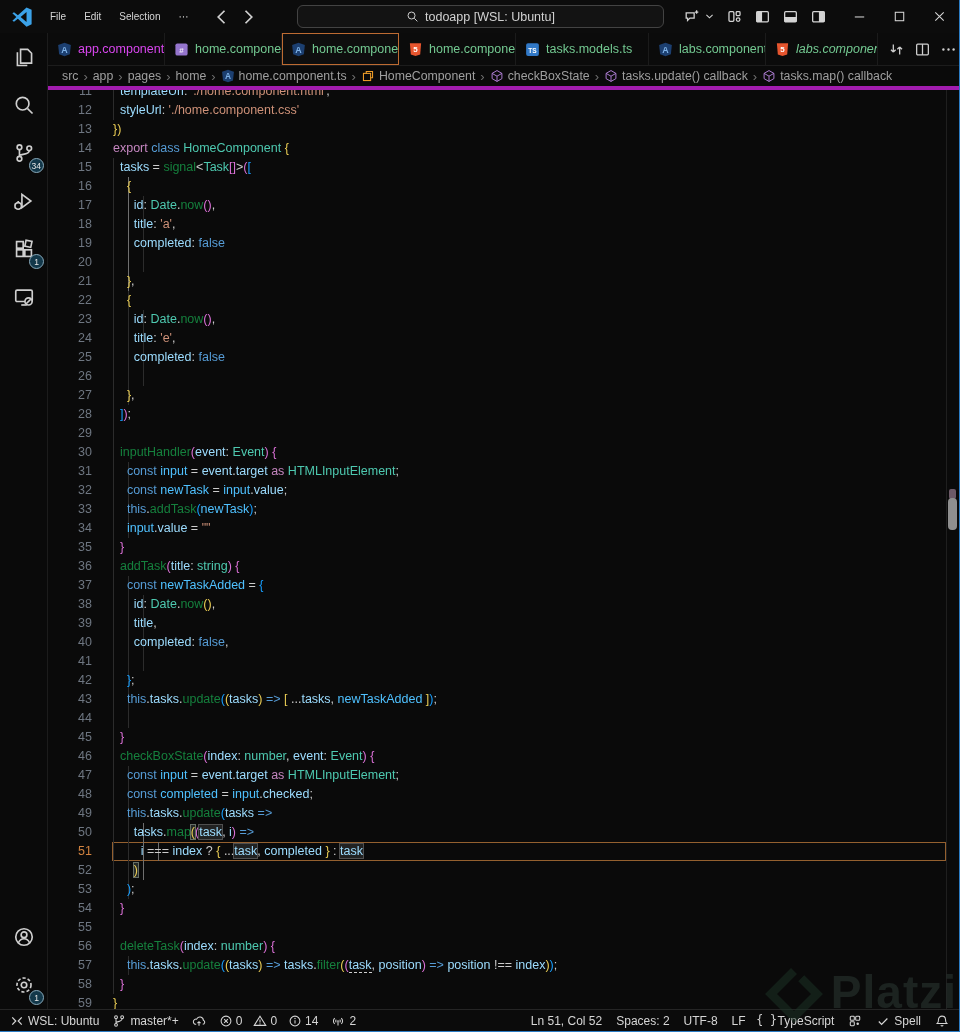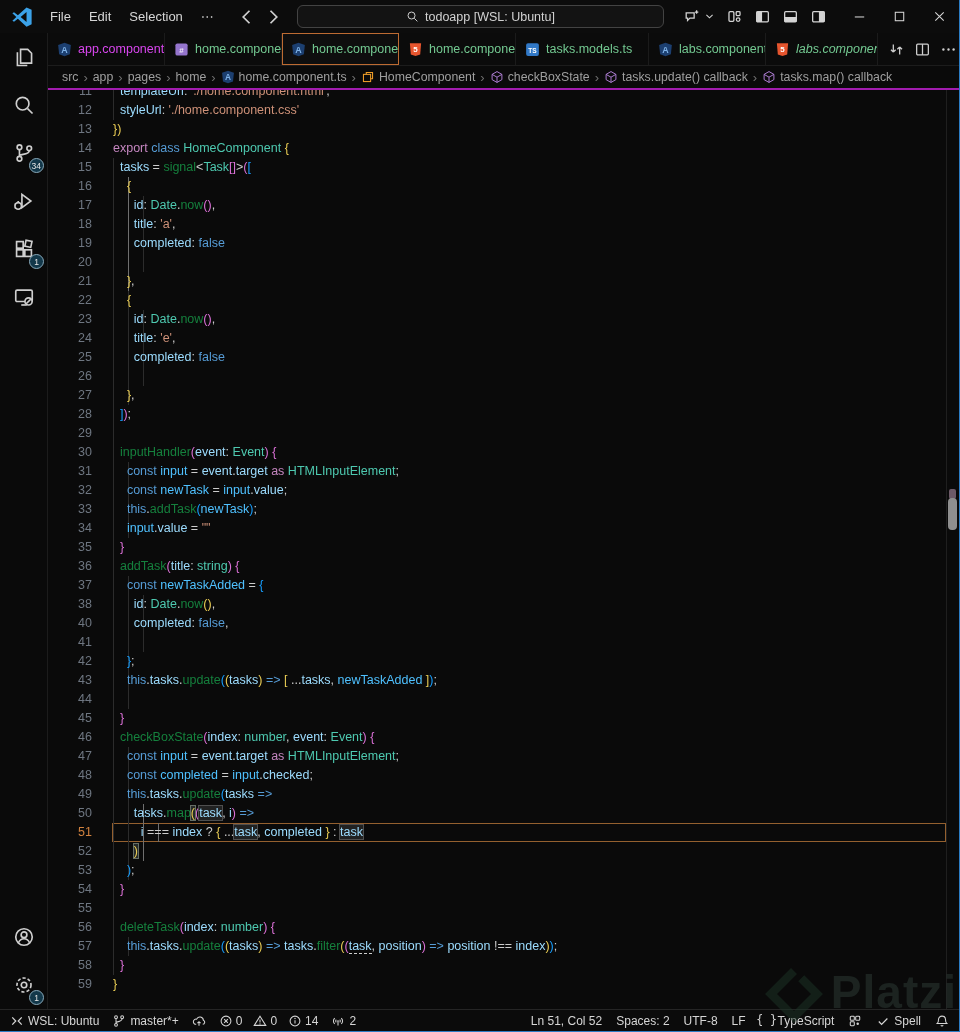--- a/index.html
+++ b/index.html
@@ -4,21 +4,21 @@
 <style>
   * { box-sizing: border-box; margin: 0; padding: 0; }
   html,body { width:960px; height:1032px; background:#000; overflow:hidden;
               font-family:"Liberation Sans", sans-serif; }
   .win { position:relative; width:960px; height:1032px; background:#0a0a0a;
          border-right:1px solid #2b7cc4; border-bottom:1px solid #2b7cc4; overflow:hidden; }
 
   
   .titlebar { position:relative; height:33px; background:#0c0c0c; display:flex; align-items:center; }
   .logo { width:22px; height:22px; margin:0 8px 0 11px; display:flex; align-items:center; justify-content:center; }
-  .menu-item { color:#d6d6d6; font-size:13px; padding:0 9px; line-height:33px; cursor:default; }
+  .menu-item { color:#d6d6d6; font-size:10px; padding:0 9px; line-height:33px; cursor:default; }
   .nav-arrows { display:flex; gap:6px; margin-left:14px; color:#d0d0d0; }
   .nav-arrows .ico { width:20px; height:20px; }
   .cmdcenter { position:absolute; left:297px; top:5px; width:367px; height:23px;
                border:1px solid #434343; border-radius:6px; background:#131313;
                display:flex; align-items:center; justify-content:center; gap:6px;
                color:#d2d2d2; font-size:12.5px; }
   .tb-actions { position:absolute; right:132px; display:flex; align-items:center; gap:11px; color:#d4d4d4; }
   .tb-actions .ico { width:17px; height:17px; }
   .chev { width:11px !important; height:11px !important; margin-left:-7px; }
   .win-controls { position:absolute; right:0; top:0; display:flex; height:33px; }
@@ -39,21 +39,21 @@
   .main { position:absolute; left:48px; top:33px; right:0; bottom:22px; display:flex; flex-direction:column; background:#0a0a0a; }
   .tabbar { height:33px; display:flex; background:#0b0b0b; border-bottom:1px solid #1c1c1c; }
   .tab { flex:none; display:flex; align-items:center; gap:6px; padding:0 9px;
          border-right:1px solid #1b1b1b; font-size:12.5px; overflow:hidden; white-space:nowrap; position:relative; }
   .tab.active { outline:1px solid #bd6b32; outline-offset:-1px; background:#0e0e0e; }
   .fic { width:15px; height:15px; flex:none; }
   .tab-actions { margin-left:auto; display:flex; align-items:center; gap:9px; padding:0 10px; color:#cfcfcf; }
   .tab-actions .ico { width:17px; height:17px; }
 
   .breadcrumb { height:24px; display:flex; align-items:center; padding-left:14px; gap:4px;
-                font-size:12.3px; color:#9f9f9f; border-bottom:2px solid #a21caf; white-space:nowrap; overflow:hidden; }
+                font-size:12.3px; color:#9f9f9f; border-bottom:4px solid #a21caf; white-space:nowrap; overflow:hidden; }
   .bc-item { display:flex; align-items:center; gap:4px; }
   .bc-sep { color:#6f6f6f; font-size:13px; padding:0 1px; }
   .bic { width:14px; height:14px; }
 
   
   .editor { position:relative; flex:1; overflow:hidden; background:#0a0a0a; }
   .lines { position:absolute; top:-8px; left:0; right:0;
            font-family:Liberation Sans, sans-serif; font-size:12.5px; line-height:19px; }
   .row { position:relative; height:19px; white-space:pre; }
   .gut { position:absolute; left:0; width:44px; text-align:right; color:#6e7681; }
@@ -454,20 +454,21 @@
           <div class="row"><span class="gl" style="left:65px"></span><span class="gut">29</span><span class="code"></span></div>
           <div class="row"><span class="gl" style="left:65px"></span><span class="gut">30</span><span class="code">  <span class="c-f">inputHandler</span><span class="c-b2">(</span><span class="c-v">event</span><span class="c-p">: </span><span class="c-t">Event</span><span class="c-b2">)</span><span class="c-p"> </span><span class="c-b2">{</span></span></div>
           <div class="row"><span class="gl" style="left:65px"></span><span class="gl" style="left:80.06px"></span><span class="gut">31</span><span class="code">    <span class="c-s">const</span><span class="c-p"> </span><span class="c-c">input</span><span class="c-p"> = </span><span class="c-v">event</span><span class="c-p">.</span><span class="c-v">target</span><span class="c-p"> </span><span class="c-k">as</span><span class="c-p"> </span><span class="c-t">HTMLInputElement</span><span class="c-p">;</span></span></div>
           <div class="row"><span class="gl" style="left:65px"></span><span class="gl" style="left:80.06px"></span><span class="gut">32</span><span class="code">    <span class="c-s">const</span><span class="c-p"> </span><span class="c-c">newTask</span><span class="c-p"> = </span><span class="c-c">input</span><span class="c-p">.</span><span class="c-v">value</span><span class="c-p">;</span></span></div>
           <div class="row"><span class="gl" style="left:65px"></span><span class="gl" style="left:80.06px"></span><span class="gut">33</span><span class="code">    <span class="c-s">this</span><span class="c-p">.</span><span class="c-f">addTask</span><span class="c-b3">(</span><span class="c-c">newTask</span><span class="c-b3">)</span><span class="c-p">;</span></span></div>
           <div class="row"><span class="gl" style="left:65px"></span><span class="gl" style="left:80.06px"></span><span class="gut">34</span><span class="code">    <span class="c-c">input</span><span class="c-p">.</span><span class="c-v">value</span><span class="c-p"> = </span><span class="c-r">""</span></span></div>
           <div class="row"><span class="gl" style="left:65px"></span><span class="gut">35</span><span class="code">  <span class="c-b2">}</span></span></div>
           <div class="row"><span class="gl" style="left:65px"></span><span class="gut">36</span><span class="code">  <span class="c-f">addTask</span><span class="c-b2">(</span><span class="c-v">title</span><span class="c-p">: </span><span class="c-t">string</span><span class="c-b2">)</span><span class="c-p"> </span><span class="c-b2">{</span></span></div>
           <div class="row"><span class="gl" style="left:65px"></span><span class="gl" style="left:80.06px"></span><span class="gut">37</span><span class="code">    <span class="c-s">const</span><span class="c-p"> </span><span class="c-c">newTaskAdded</span><span class="c-p"> = </span><span class="c-b3">{</span></span></div>
           <div class="row"><span class="gl" style="left:65px"></span><span class="gl" style="left:80.06px"></span><span class="gl" style="left:95.12px"></span><span class="gut">38</span><span class="code">      <span class="c-v">id</span><span class="c-p">: </span><span class="c-t">Date</span><span class="c-p">.</span><span class="c-f">now</span><span class="c-b1">()</span><span class="c-p">,</span></span></div>
+          <div class="row"><span class="gl" style="left:65px"></span><span class="gl" style="left:80.06px"></span><span class="gl" style="left:95.12px"></span><span class="gut">39</span><span class="code">      <span class="c-v">title</span><span class="c-p">,</span></span></div>
           <div class="row"><span class="gl" style="left:65px"></span><span class="gl" style="left:80.06px"></span><span class="gl" style="left:95.12px"></span><span class="gut">40</span><span class="code">      <span class="c-v">completed</span><span class="c-p">: </span><span class="c-s">false</span><span class="c-p">,</span></span></div>
           <div class="row"><span class="gl" style="left:65px"></span><span class="gl" style="left:80.06px"></span><span class="gl" style="left:95.12px"></span><span class="gut">41</span><span class="code"></span></div>
           <div class="row"><span class="gl" style="left:65px"></span><span class="gl" style="left:80.06px"></span><span class="gut">42</span><span class="code">    <span class="c-b3">}</span><span class="c-p">;</span></span></div>
           <div class="row"><span class="gl" style="left:65px"></span><span class="gl" style="left:80.06px"></span><span class="gut">43</span><span class="code">    <span class="c-s">this</span><span class="c-p">.</span><span class="c-v">tasks</span><span class="c-p">.</span><span class="c-f">update</span><span class="c-b3">(</span><span class="c-b1">(</span><span class="c-v">tasks</span><span class="c-b1">)</span><span class="c-p"> </span><span class="c-s">=&gt;</span><span class="c-p"> </span><span class="c-b1">[</span><span class="c-p"> ...</span><span class="c-v">tasks</span><span class="c-p">, </span><span class="c-c">newTaskAdded</span><span class="c-p"> </span><span class="c-b1">]</span><span class="c-b3">)</span><span class="c-p">;</span></span></div>
           <div class="row"><span class="gl" style="left:65px"></span><span class="gl" style="left:80.06px"></span><span class="gut">44</span><span class="code"></span></div>
           <div class="row"><span class="gl" style="left:65px"></span><span class="gut">45</span><span class="code">  <span class="c-b2">}</span></span></div>
           <div class="row"><span class="gl" style="left:65px"></span><span class="gut">46</span><span class="code">  <span class="c-f">checkBoxState</span><span class="c-b2">(</span><span class="c-v">index</span><span class="c-p">: </span><span class="c-t">number</span><span class="c-p">, </span><span class="c-v">event</span><span class="c-p">: </span><span class="c-t">Event</span><span class="c-b2">)</span><span class="c-p"> </span><span class="c-b2">{</span></span></div>
           <div class="row"><span class="gl" style="left:65px"></span><span class="gl" style="left:80.06px"></span><span class="gut">47</span><span class="code">    <span class="c-s">const</span><span class="c-p"> </span><span class="c-c">input</span><span class="c-p"> = </span><span class="c-v">event</span><span class="c-p">.</span><span class="c-v">target</span><span class="c-p"> </span><span class="c-k">as</span><span class="c-p"> </span><span class="c-t">HTMLInputElement</span><span class="c-p">;</span></span></div>
           <div class="row"><span class="gl" style="left:65px"></span><span class="gl" style="left:80.06px"></span><span class="gut">48</span><span class="code">    <span class="c-s">const</span><span class="c-p"> </span><span class="c-c">completed</span><span class="c-p"> = </span><span class="c-c">input</span><span class="c-p">.</span><span class="c-v">checked</span><span class="c-p">;</span></span></div>
           <div class="row"><span class="gl" style="left:65px"></span><span class="gl" style="left:80.06px"></span><span class="gut">49</span><span class="code">    <span class="c-s">this</span><span class="c-p">.</span><span class="c-v">tasks</span><span class="c-p">.</span><span class="c-f">update</span><span class="c-b3">(</span><span class="c-v">tasks</span><span class="c-p"> </span><span class="c-s">=&gt;</span></span></div>

